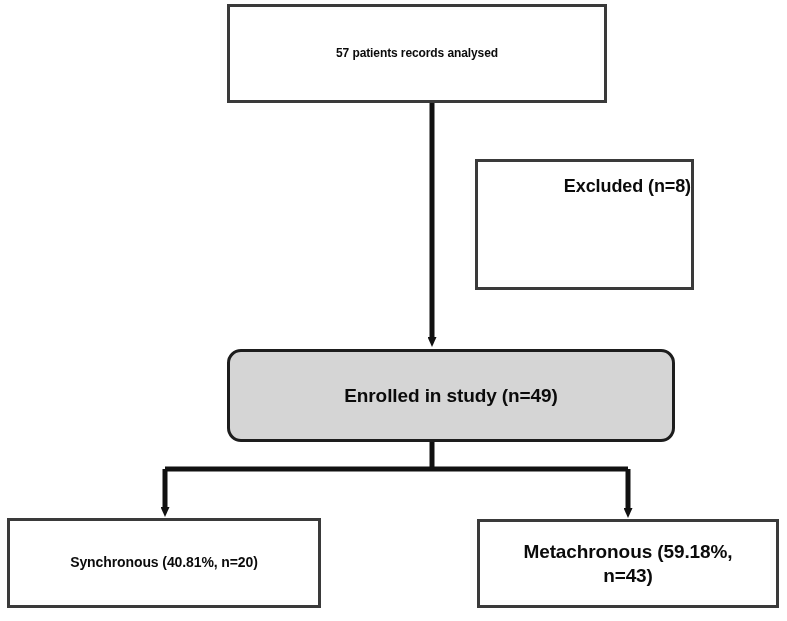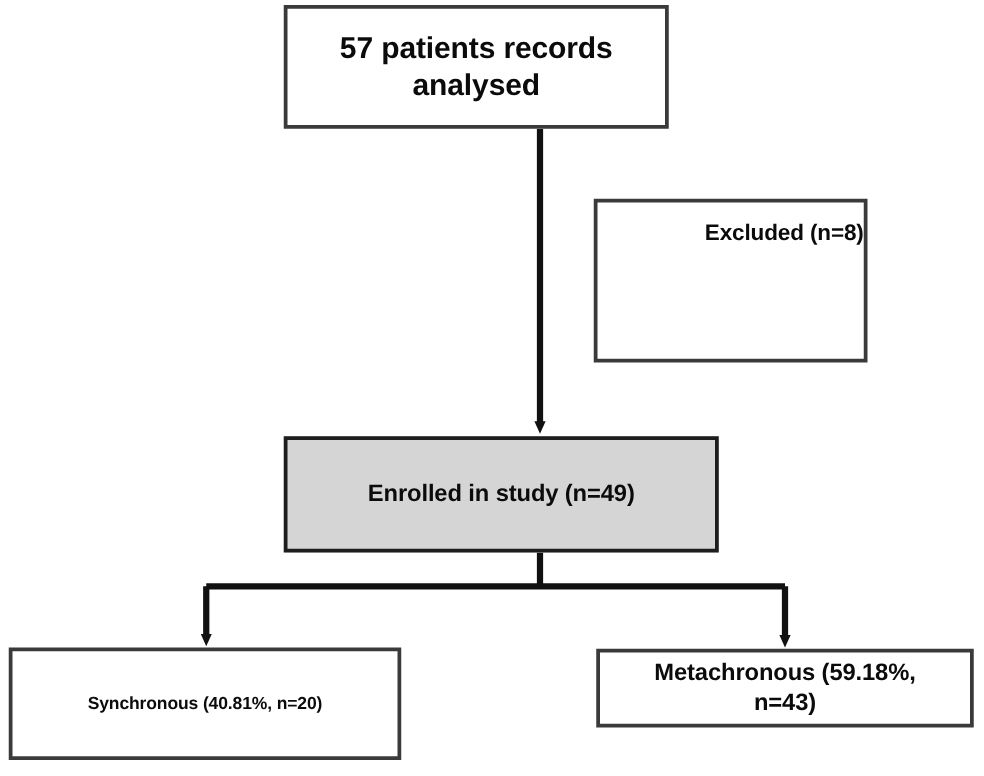--- a/index.html
+++ b/index.html
@@ -31,23 +31,23 @@
     letter-spacing: -0.1px;
     line-height: 1.22;
   }
   .node .label {
     padding: 0 6px;
   }
   
   #node-analysed {
     left: 227px;
     top: 4px;
-    width: 308px;
+    width: 380px;
     height: 99px;
-    font-size: 24px;
+    font-size: 12px;
     align-items: center;
   }
   #node-excluded {
     left: 475px;
     top: 159px;
     width: 219px;
     height: 131px;
     font-size: 18px;
     justify-content: flex-end;
     align-items: flex-start;
@@ -56,38 +56,39 @@
     text-align: left;
     padding: 13px 0 0 12px;
     line-height: 1.32;
   }
   #node-excluded .sub {
     padding-left: 16px;
   }
   #node-enrolled {
     left: 227px;
     top: 349px;
-    width: 348px;
+    width: 448px;
     height: 93px;
     background: #d5d5d5;
     border-color: #1d1d1d;
     font-size: 19px;
+    border-radius: 14px;
   }
   #node-synchronous {
     left: 7px;
     top: 518px;
     width: 314px;
     height: 90px;
     font-size: 14px;
   }
   #node-metachronous {
     left: 477px;
     top: 519px;
     width: 302px;
-    height: 63px;
+    height: 89px;
     font-size: 19px;
   }
   
   #connectors {
     position: absolute;
     left: 0;
     top: 0;
     width: 787px;
     height: 621px;
     pointer-events: none;

